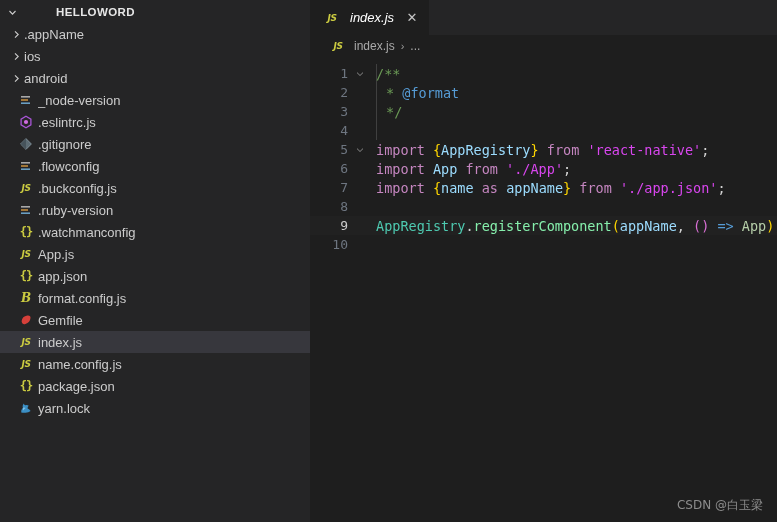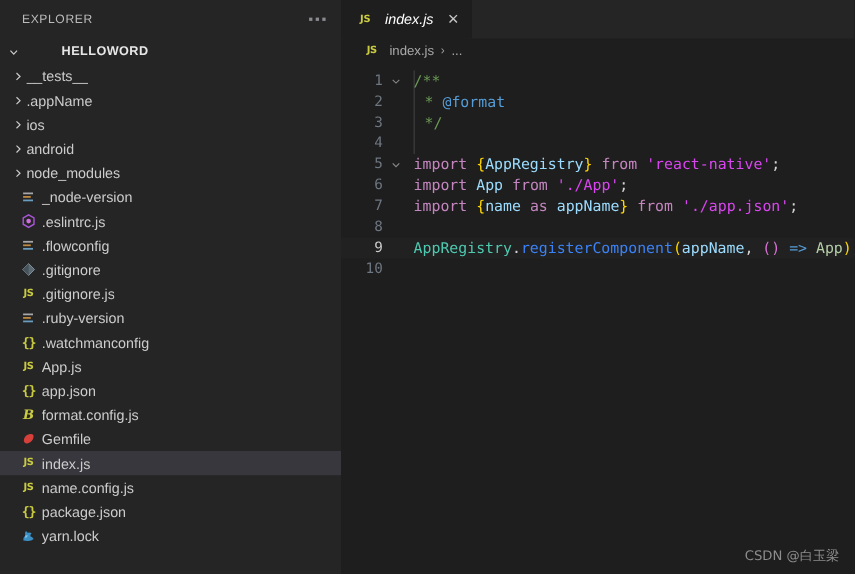--- a/index.html
+++ b/index.html
@@ -54,21 +54,21 @@
     width: 20px; flex: 0 0 20px; height: 16px;
     display: flex; align-items: center; justify-content: center;
     margin-right: 2px;
   }
   .label { overflow: hidden; text-overflow: ellipsis; }
   .row.root .label { color: #e7e7e7; padding-left: 36px; }
 
   
   .ic-js {
     font-family: "DejaVu Sans", sans-serif;
-    font-size: 9px; font-weight: bold; 
+    font-size: 9px; font-weight: bold; font-style: italic;
     color: #cbcb41; letter-spacing: -.3px;
   }
   .ic-json {
     font-family: "DejaVu Sans Mono", monospace;
     font-size: 12px; font-weight: bold; color: #cbcb41;
     letter-spacing: -1px;
   }
   .ic-babel {
     font-family: "DejaVu Serif", serif;
     font-size: 12px; font-weight: bold; font-style: italic;
@@ -141,97 +141,73 @@
 
   
   .t-com  { color: #6a9955; }
   .t-tag  { color: #569cd6; }
   .t-kw   { color: #c586c0; }
   .t-br   { color: #ffd700; }
   .t-id   { color: #9cdcfe; }
   .t-str  { color: #d946ef; }
   .t-pun  { color: #d4d4d4; }
   .t-cls  { color: #4ec9b0; }
-  .t-fn   { color: #3b82f6; }
+  .t-fn   { color: #86efac; }
   .t-pr1  { color: #ffd700; }
   .t-pr2  { color: #da70d6; }
   .t-arr  { color: #569cd6; }
   .t-app  { color: #9cdcfe; }
   .t-grn  { color: #b5cea8; }
 
   .watermark {
     position: absolute; right: 14px; bottom: 8px;
     font-size: 12px; color: #8d8d8d;
     font-family: "DejaVu Sans", sans-serif;
   }
 </style>
 </head>
 <body>
 
 <div class="app">
 
   <div class="sidebar">
-    <div class="sidebar-header">
-      <span class="sidebar-title">EXPLORER</span>
-      <span class="ellipsis-btn">
-        <i></i>
-        <i></i>
-        <i></i>
-      </span>
-    </div>
 
     <div class="tree">
       <div class="row root">
         <span class="chev">
           <svg width="11" height="11" viewBox="0 0 11 11">
               <path d="M2.5 4 L5.5 7.2 L8.5 4" fill="none" stroke="#cccccc" stroke-width="1.1"></path>
             </svg>
         </span>
         <span class="label">HELLOWORD</span>
       </div>
       <div id="tree-items">
           <div class="row">
             <span class="chev">
               <svg width="11" height="11" viewBox="0 0 11 11">
                 <path d="M4 2.4 L7.2 5.5 L4 8.6" fill="none" stroke="#cccccc" stroke-width="1.1"></path>
               </svg>
             </span>
-            <span class="label">__tests__</span>
+            <span class="label">.appName</span>
           </div>
           <div class="row">
             <span class="chev">
               <svg width="11" height="11" viewBox="0 0 11 11">
                 <path d="M4 2.4 L7.2 5.5 L4 8.6" fill="none" stroke="#cccccc" stroke-width="1.1"></path>
               </svg>
             </span>
-            <span class="label">.appName</span>
+            <span class="label">ios</span>
           </div>
           <div class="row">
             <span class="chev">
               <svg width="11" height="11" viewBox="0 0 11 11">
                 <path d="M4 2.4 L7.2 5.5 L4 8.6" fill="none" stroke="#cccccc" stroke-width="1.1"></path>
               </svg>
             </span>
-            <span class="label">ios</span>
-          </div>
-          <div class="row">
-            <span class="chev">
-              <svg width="11" height="11" viewBox="0 0 11 11">
-                <path d="M4 2.4 L7.2 5.5 L4 8.6" fill="none" stroke="#cccccc" stroke-width="1.1"></path>
-              </svg>
-            </span>
             <span class="label">android</span>
-          </div>
-          <div class="row">
-            <span class="chev">
-              <svg width="11" height="11" viewBox="0 0 11 11">
-                <path d="M4 2.4 L7.2 5.5 L4 8.6" fill="none" stroke="#cccccc" stroke-width="1.1"></path>
-              </svg>
-            </span>
-            <span class="label">node_modules</span>
           </div>
           <div class="row">
             <span class="indent"></span>
             <span class="ficon">
               <svg class="ic-cfg" width="14" height="14" viewBox="0 0 14 14">
                 <rect x="2" y="3" width="9" height="1.6" fill="#a8a8a8"></rect>
                 <rect x="2" y="6.2" width="7" height="1.6" fill="#c08a3e"></rect>
                 <rect x="2" y="9.4" width="9" height="1.6" fill="#6a9ec0"></rect>
               </svg>
             </span>
@@ -243,44 +219,44 @@
               <svg class="ic-eslint" width="14" height="14" viewBox="0 0 14 14">
                 <path d="M7 1.3 L11.9 4.15 L11.9 9.85 L7 12.7 L2.1 9.85 L2.1 4.15 Z" fill="none" stroke="#a855d6" stroke-width="1.3"></path>
                 <circle cx="7" cy="7" r="2.1" fill="#d06be0"></circle>
               </svg>
             </span>
             <span class="label">.eslintrc.js</span>
           </div>
           <div class="row">
             <span class="indent"></span>
             <span class="ficon">
+              <svg class="ic-git" width="14" height="14" viewBox="0 0 14 14">
+                <path d="M7 1.6 L12.4 7 L7 12.4 L1.6 7 Z" fill="#5c6b73" stroke="#8a9aa3" stroke-width="0.8"></path>
+                <path d="M7 1.6 L7 12.4 L1.6 7 Z" fill="#46535b"></path>
+              </svg>
+            </span>
+            <span class="label">.gitignore</span>
+          </div>
+          <div class="row">
+            <span class="indent"></span>
+            <span class="ficon">
               <svg class="ic-cfg" width="14" height="14" viewBox="0 0 14 14">
                 <rect x="2" y="3" width="9" height="1.6" fill="#a8a8a8"></rect>
                 <rect x="2" y="6.2" width="7" height="1.6" fill="#c08a3e"></rect>
                 <rect x="2" y="9.4" width="9" height="1.6" fill="#6a9ec0"></rect>
               </svg>
             </span>
             <span class="label">.flowconfig</span>
           </div>
           <div class="row">
             <span class="indent"></span>
             <span class="ficon">
-              <svg class="ic-git" width="14" height="14" viewBox="0 0 14 14">
-                <path d="M7 1.6 L12.4 7 L7 12.4 L1.6 7 Z" fill="#5c6b73" stroke="#8a9aa3" stroke-width="0.8"></path>
-                <path d="M7 1.6 L7 12.4 L1.6 7 Z" fill="#46535b"></path>
-              </svg>
-            </span>
-            <span class="label">.gitignore</span>
-          </div>
-          <div class="row">
-            <span class="indent"></span>
-            <span class="ficon">
               <span class="ic-js">JS</span>
             </span>
-            <span class="label">.gitignore.js</span>
+            <span class="label">.buckconfig.js</span>
           </div>
           <div class="row">
             <span class="indent"></span>
             <span class="ficon">
               <svg class="ic-cfg" width="14" height="14" viewBox="0 0 14 14">
                 <rect x="2" y="3" width="9" height="1.6" fill="#a8a8a8"></rect>
                 <rect x="2" y="6.2" width="7" height="1.6" fill="#c08a3e"></rect>
                 <rect x="2" y="9.4" width="9" height="1.6" fill="#6a9ec0"></rect>
               </svg>
             </span>

